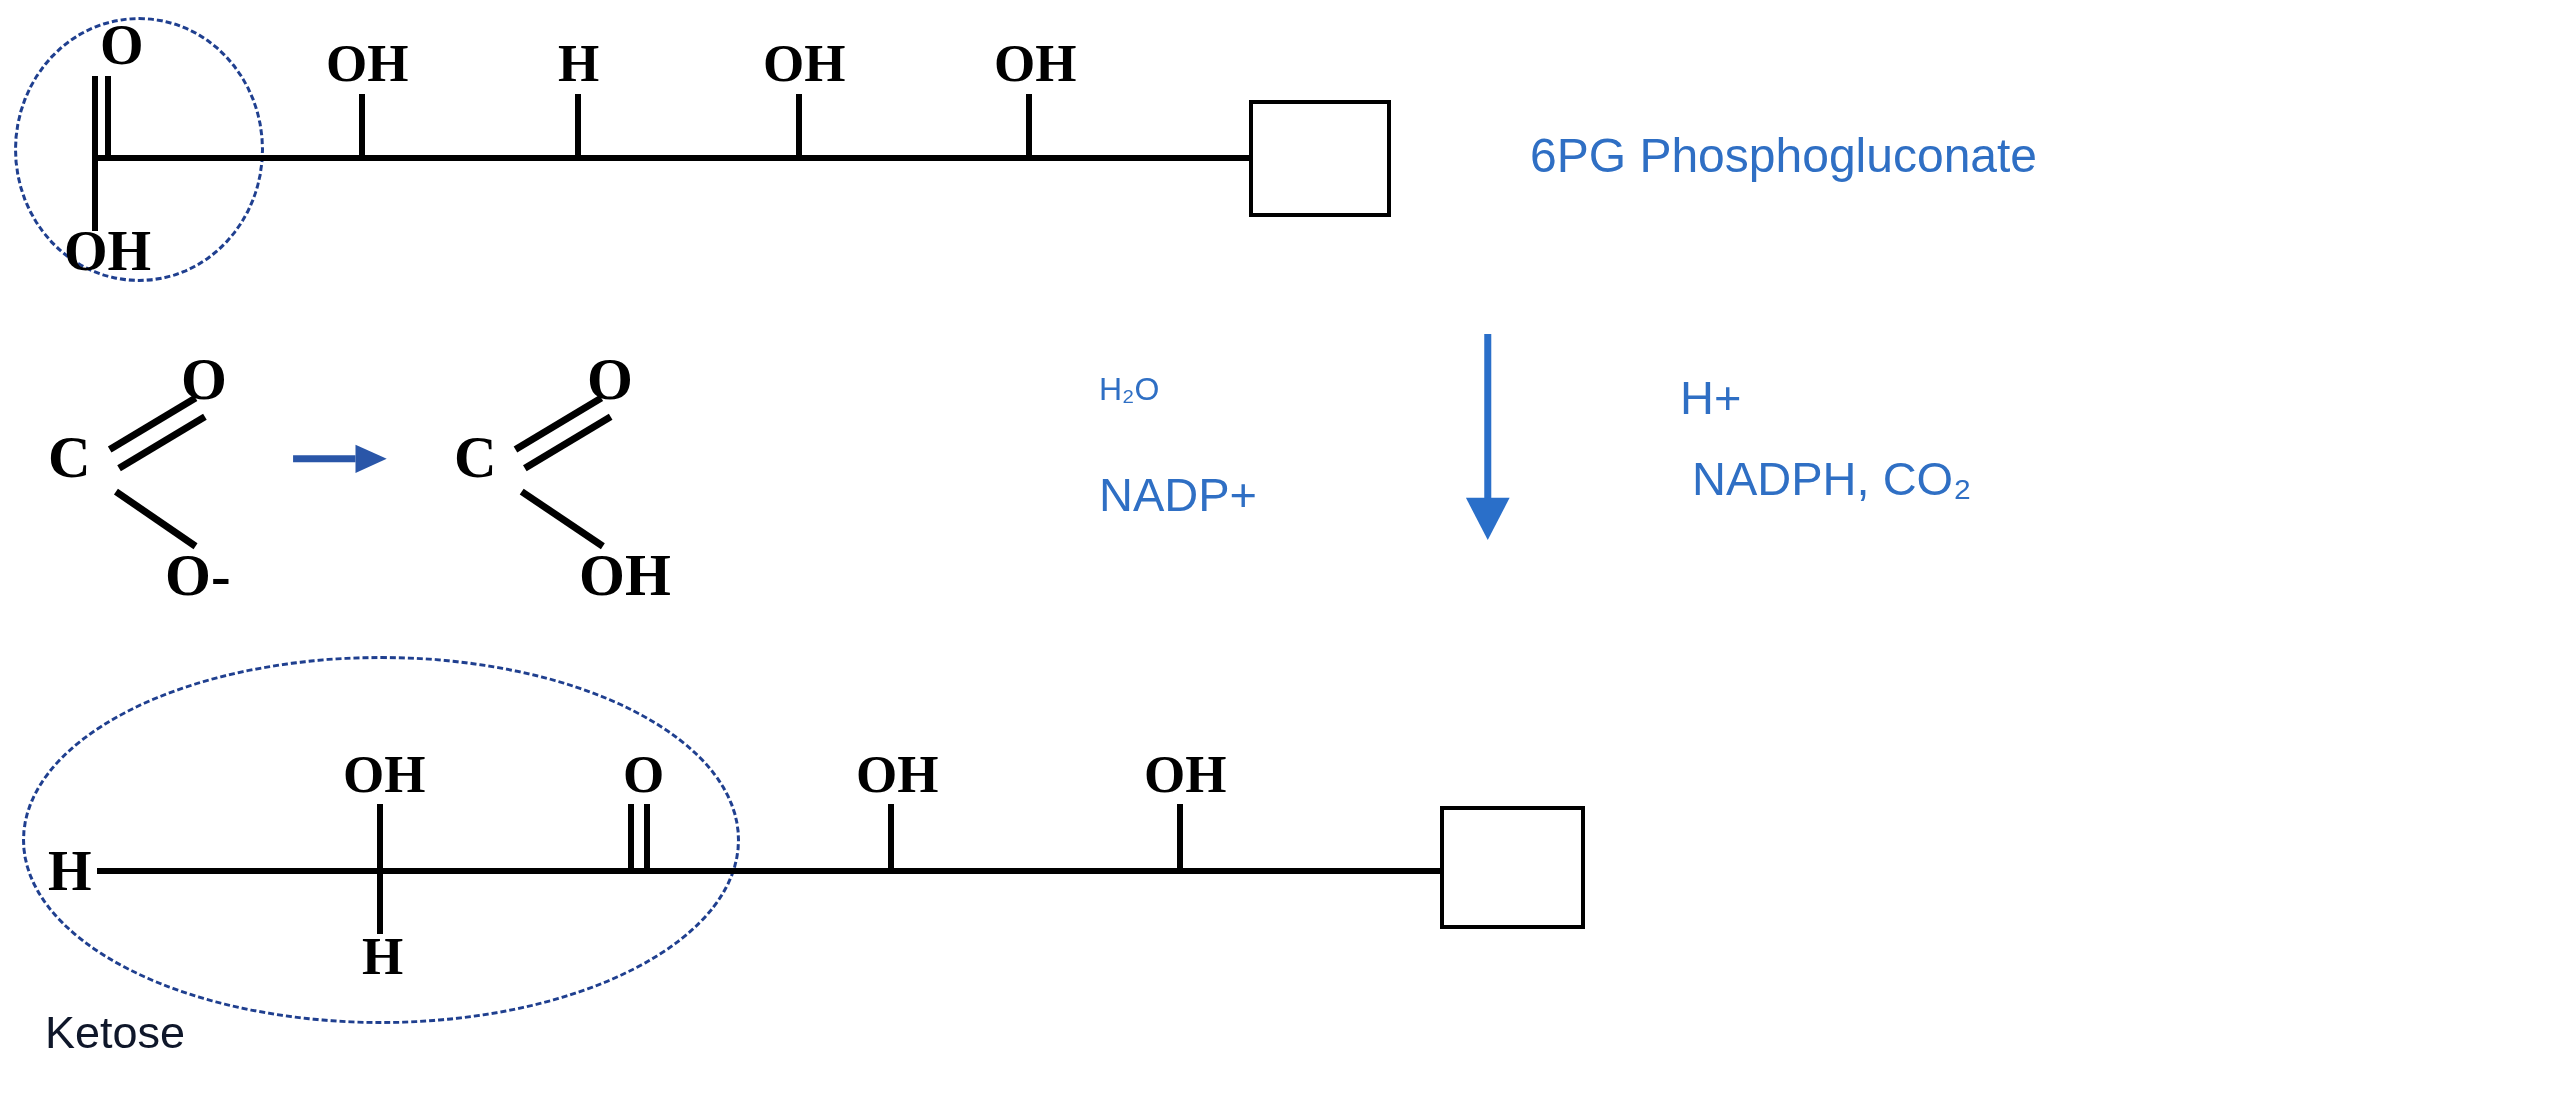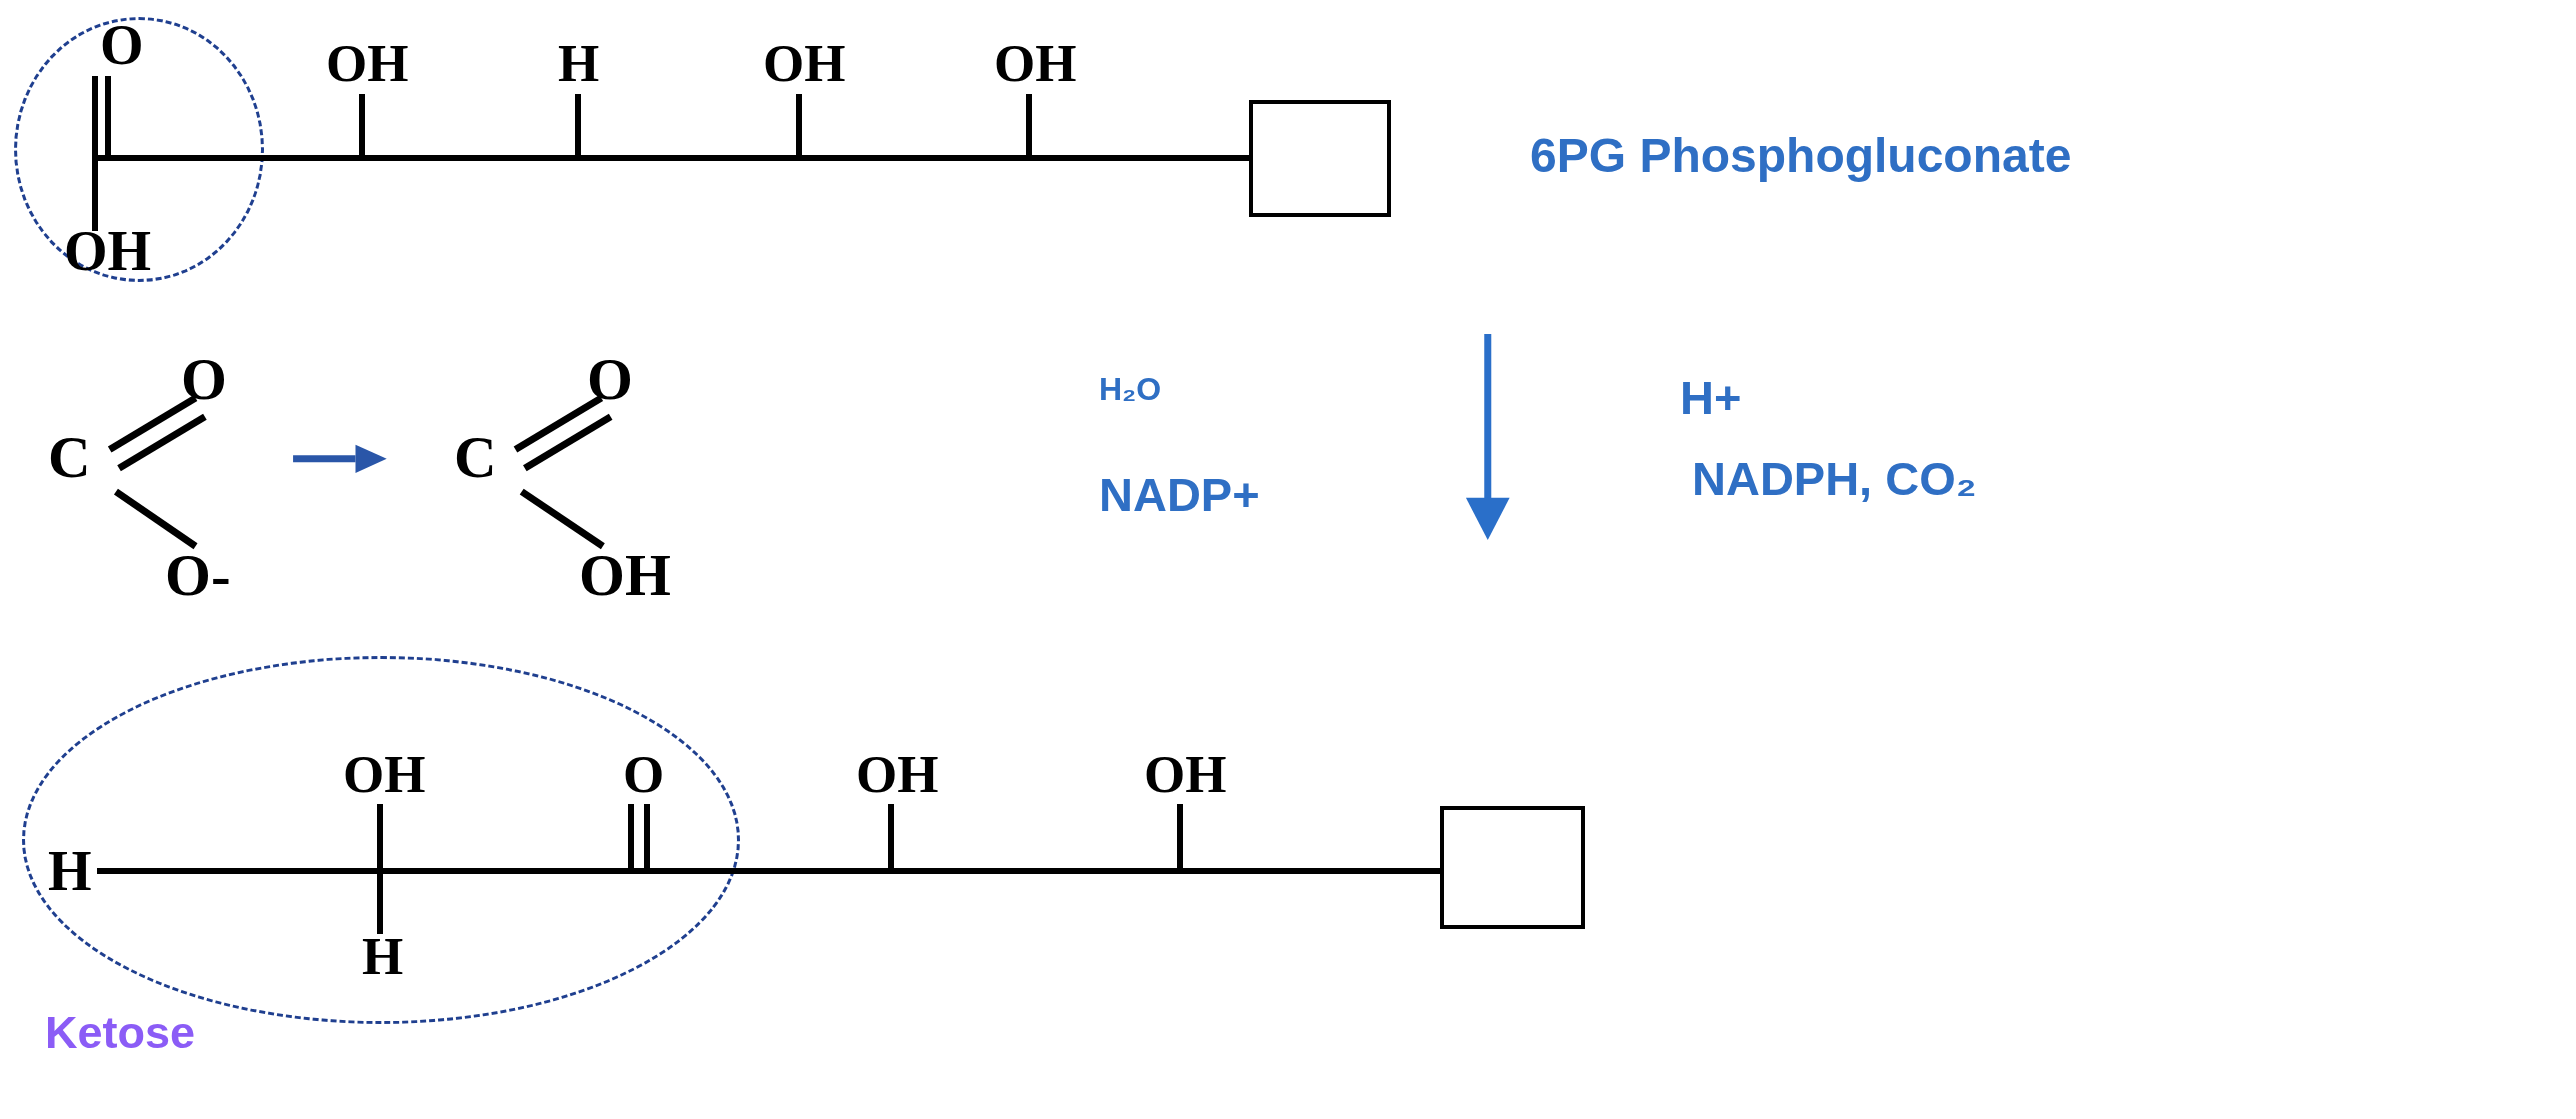--- a/index.html
+++ b/index.html
@@ -35,27 +35,27 @@
   }
   .pbox {
     position: absolute;
     border: 4.7px solid #000000;
     background: #ffffff;
     box-sizing: border-box;
   }
   .label-blue {
     position: absolute;
     color: #2f6fc4;
-    font-weight: bold;
+    font-weight: normal;
     font-family: "Liberation Sans", sans-serif;
     white-space: nowrap;
     line-height: 1.05;
   }
   .label-blue-dark {
-    color: #8b5cf6;
+    color: #0f172a;
   }
   .ellipse-dash {
     position: absolute;
     border: 3.9px dashed #1f3f8f;
     border-radius: 50%;
     box-sizing: border-box;
   }
   svg.overlay {
     position: absolute;
     left: 0;

